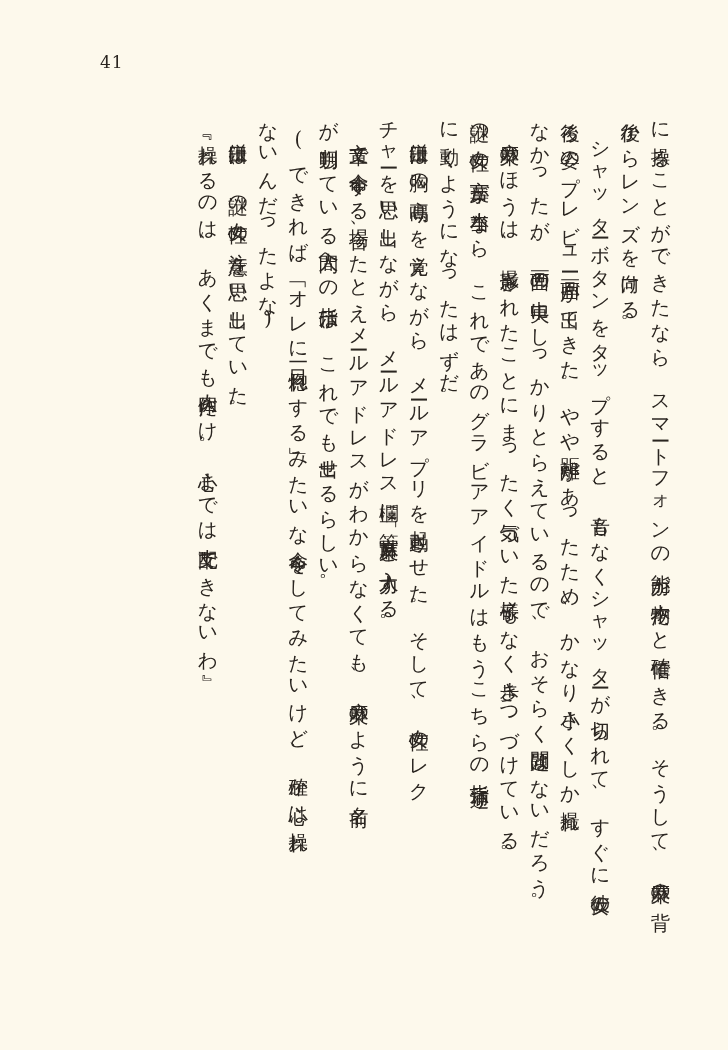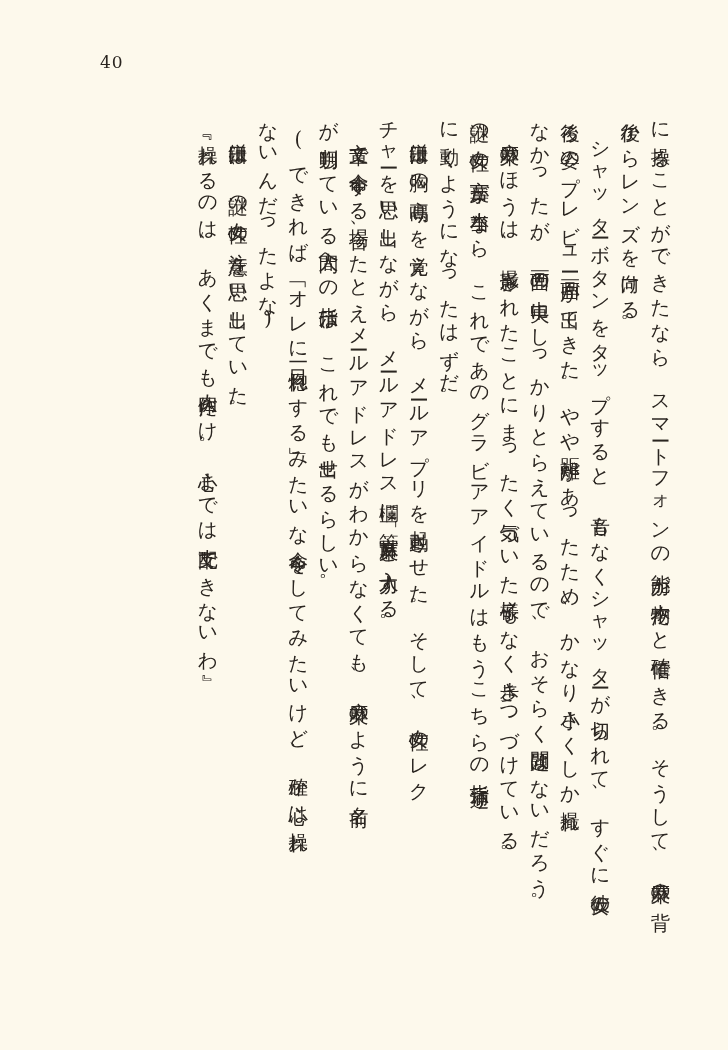--- a/index.html
+++ b/index.html
@@ -60,21 +60,21 @@
   .vline.indent {
     padding-top: 20px;
     box-sizing: border-box;
   }
 </style>
 </head>
 <body>
 
 <div class="page">
 
-  <div class="page-number">40</div>
+  <div class="page-number">41</div>
 
   <div class="text-block">
     <div class="vline">に操ることができたなら、スマートフォンの能力が本物だと確信できる。そうして、麻菜の背</div>
     <div class="vline">後からレンズを向ける。</div>
     <div class="vline indent">シャッターボタンをタップすると、音もなくシャッターが切られて、すぐに彼女の</div>
     <div class="vline">後ろ姿のプレビュー画面が出てきた。やや距離があったため、かなり小さくしか撮れ</div>
     <div class="vline">なかったが、画面の中央にしっかりとらえているので、おそらく問題はないだろう。</div>
     <div class="vline indent">麻菜のほうは、撮影されたことにまったく気づいた様子もなく歩きつづけている。</div>
     <div class="vline">謎の女性の言葉が本当なら、これであのグラビアアイドルはもうこちらの指示通り</div>
     <div class="vline">に動くようになったはずだ。</div>

